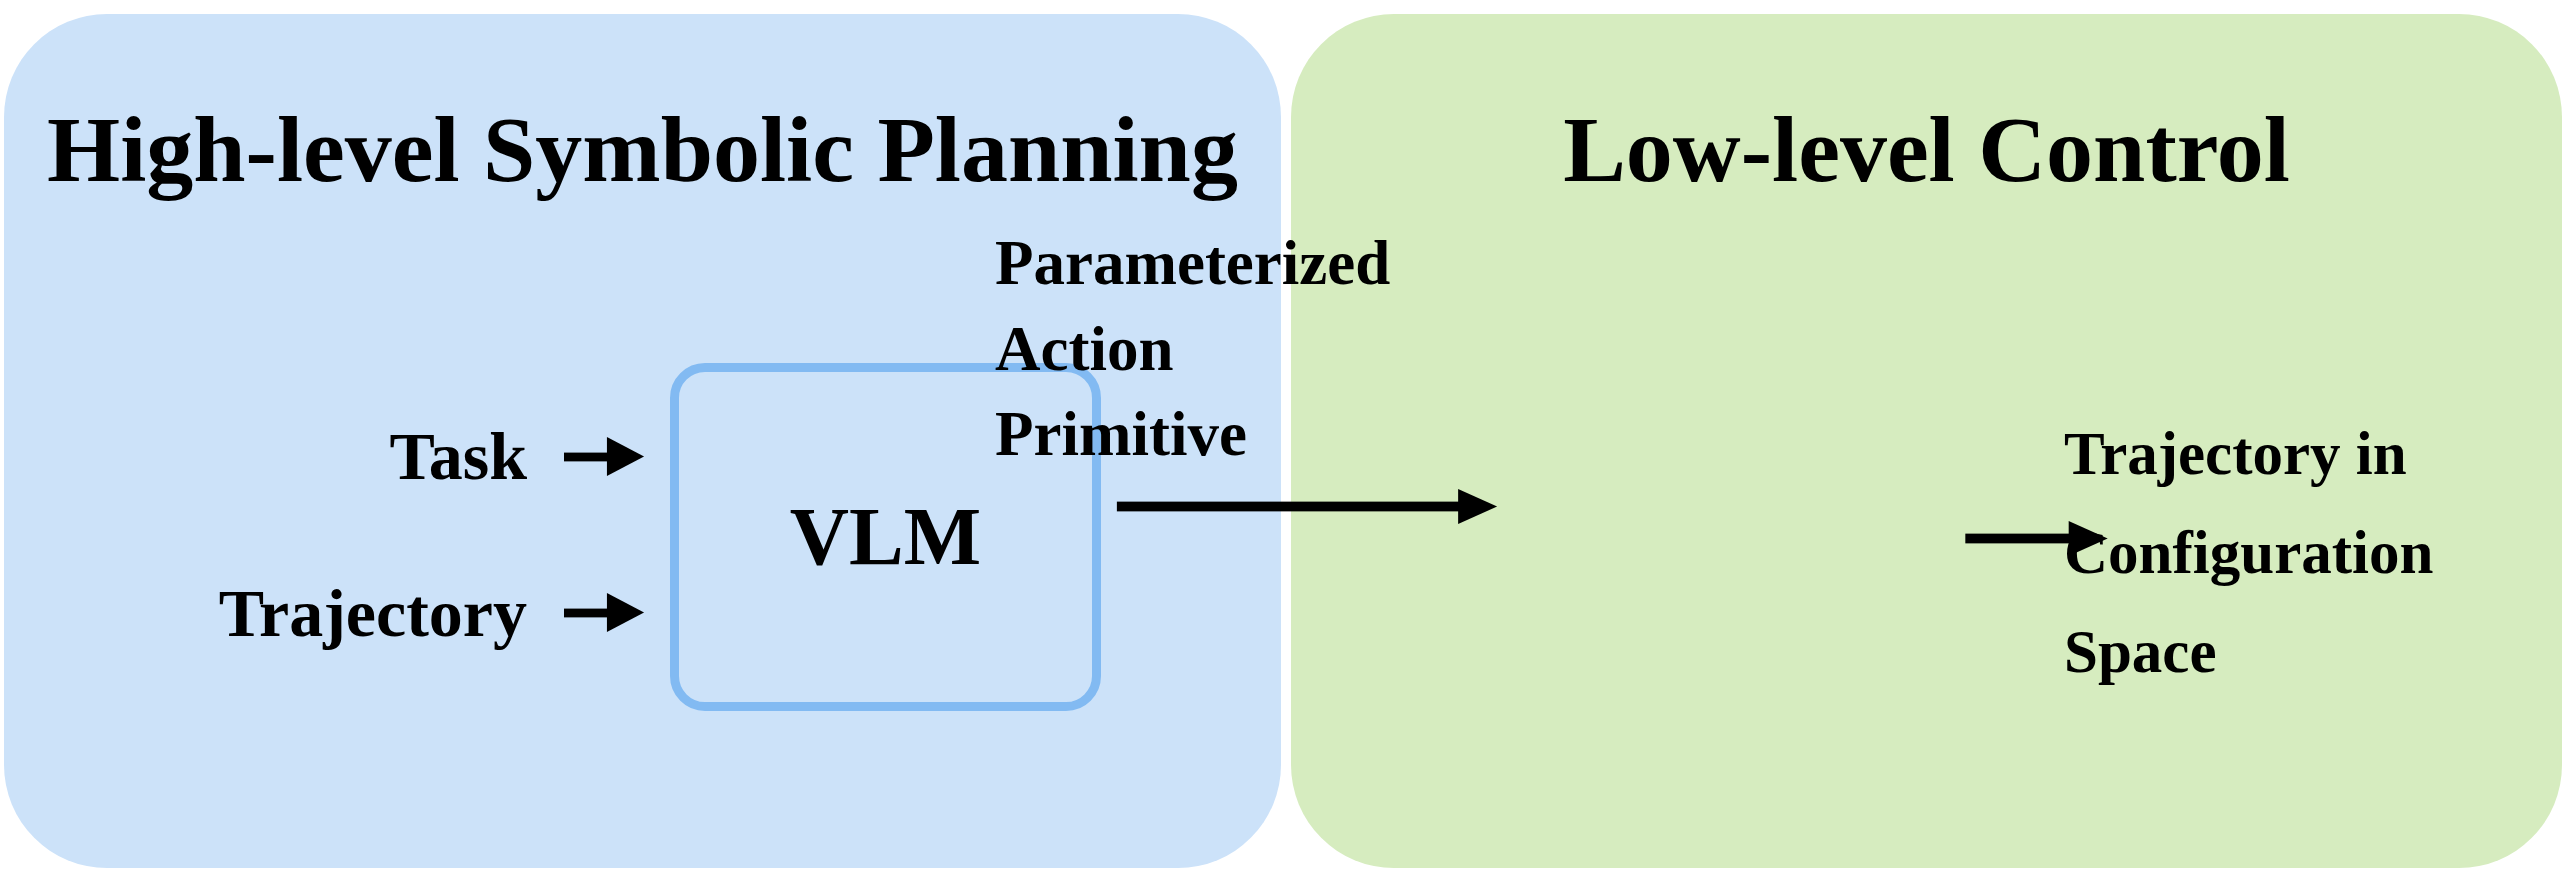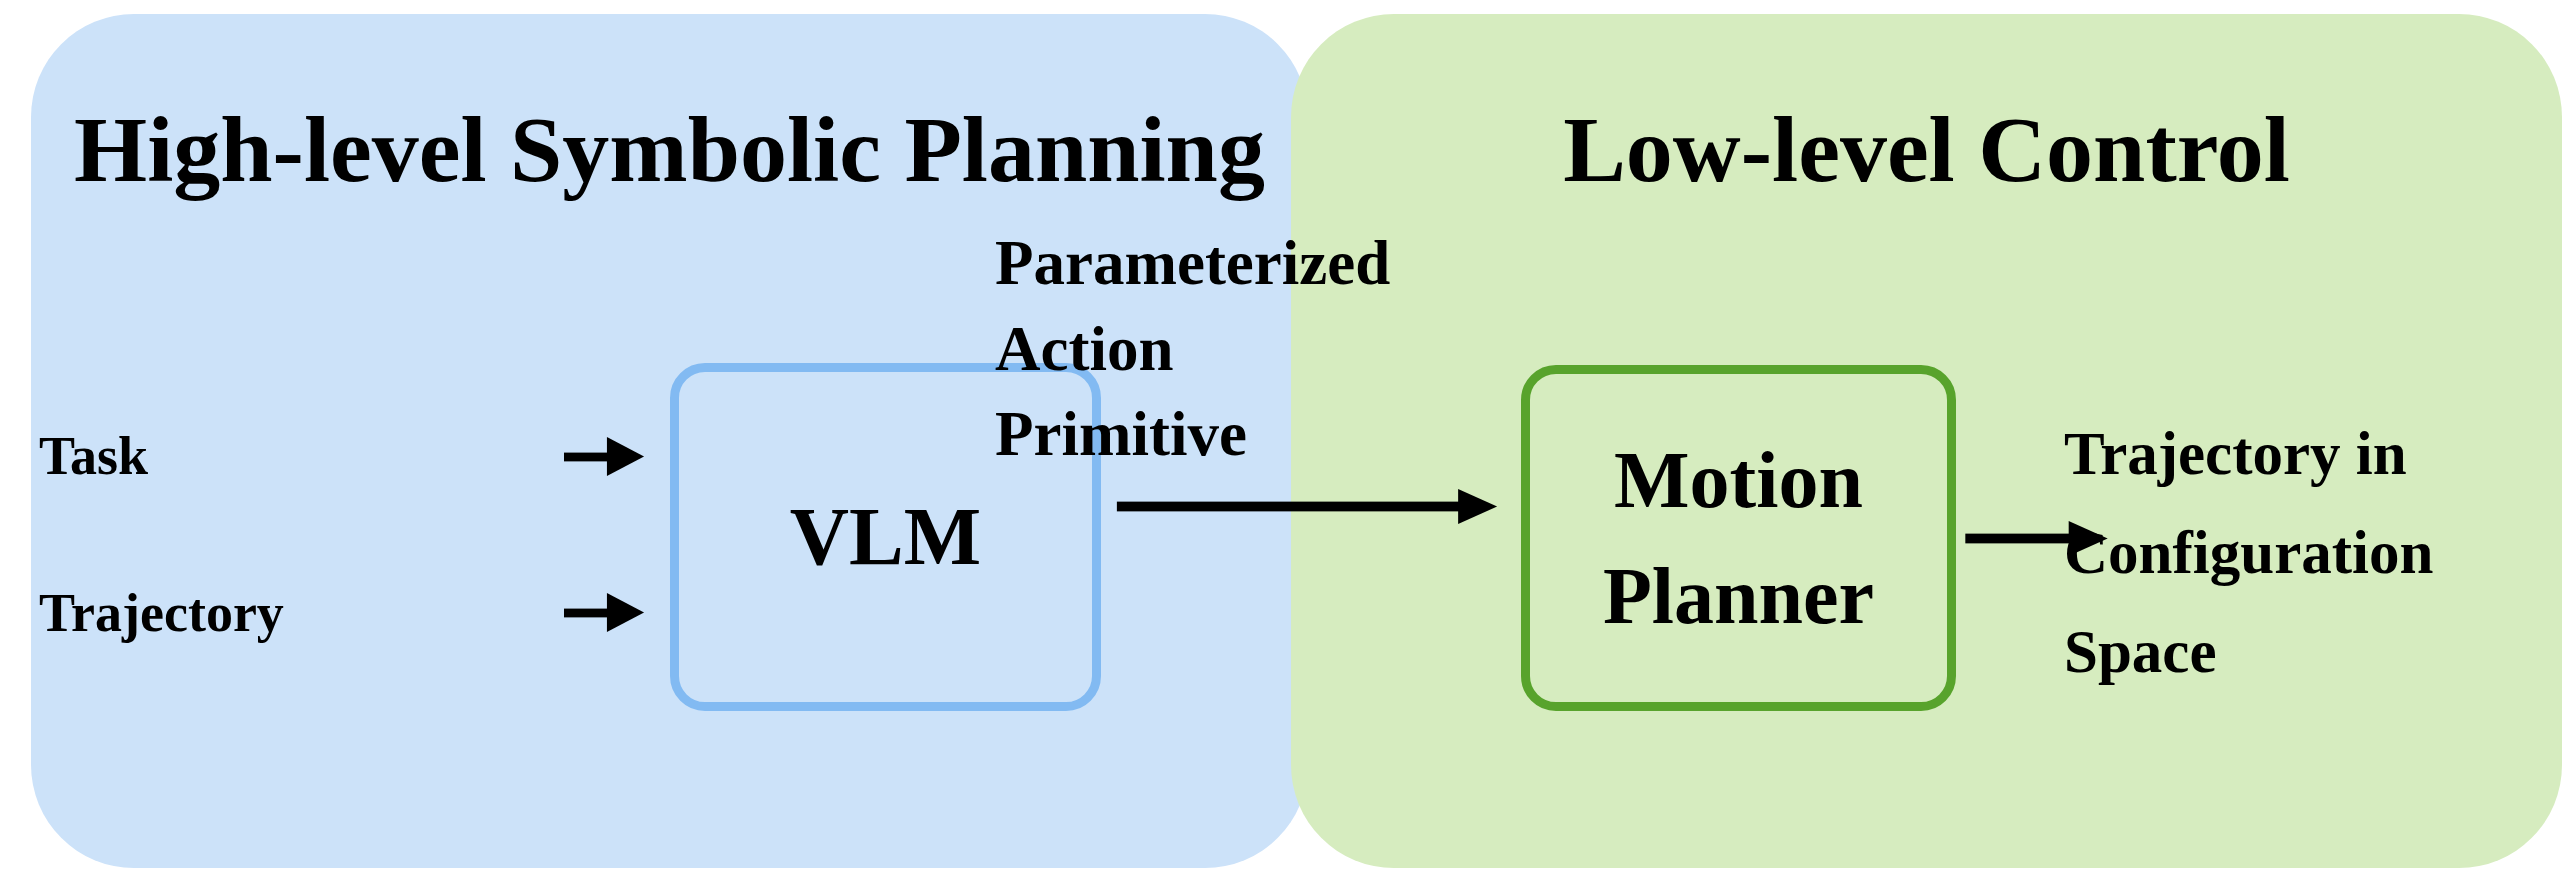--- a/index.html
+++ b/index.html
@@ -14,29 +14,29 @@
   *{margin:0;padding:0;box-sizing:border-box;}
   html,body{background:var(--background);}
   body{font-family:"Liberation Serif","DejaVu Serif",serif;color:var(--text);}
   .stage{
     position:relative;
     width:2576px;height:888px;
     background:var(--background);
     overflow:hidden;
   }
   .panel{position:absolute;top:13.7px;height:854px;border-radius:103px;}
-  .panel.blue{left:31px;width:1277px;background:var(--high-level-panel-bg);text-decoration:underline;}
+  .panel.blue{left:4px;width:1277px;background:var(--high-level-panel-bg);text-decoration:underline;}
   .panel.green{left:1291px;width:1271px;background:var(--low-level-panel-bg);}
   .panel-title{
     position:absolute;top:86px;left:0;width:100%;
     text-align:center;font-weight:bold;font-size:94px;line-height:1.05;
   }
   .io-label{
     position:absolute;left:39px;width:488px;height:82px;
-    font-weight:bold;font-size:54px;line-height:82px;
+    text-align:right;font-weight:bold;font-size:68px;line-height:82px;
     white-space:nowrap;
   }
   .io-label.row1{top:415px;}
   .io-label.row2{top:572px;}
   .arrow{position:absolute;color:var(--arrow);}
   .arrow svg{display:block;}
   .node{
     position:absolute;
     display:flex;align-items:center;justify-content:center;
     border-radius:35px;text-align:center;font-weight:bold;
@@ -103,26 +103,20 @@
       <polygon points="350,2 350,38 390,20" fill="currentColor"></polygon>
     </svg>
   </div>
 
   <div class="edge-label param">
     <div>Parameterized</div>
     <div>Action</div>
     <div>Primitive</div>
   </div>
 
-  <div class="node motion">
-    <div>
-      <div>Motion</div>
-      <div>Planner</div>
-    </div>
-  </div>
 
   <div class="arrow" style="left:1965px;top:519px;">
     <svg width="143" height="39" viewBox="0 0 146 40">
       <rect x="0" y="15" width="110" height="10" fill="currentColor"></rect>
       <polygon points="106,2 106,38 146,20" fill="currentColor"></polygon>
     </svg>
   </div>
 
   <div class="edge-label traj">
     <div>Trajectory in</div>

